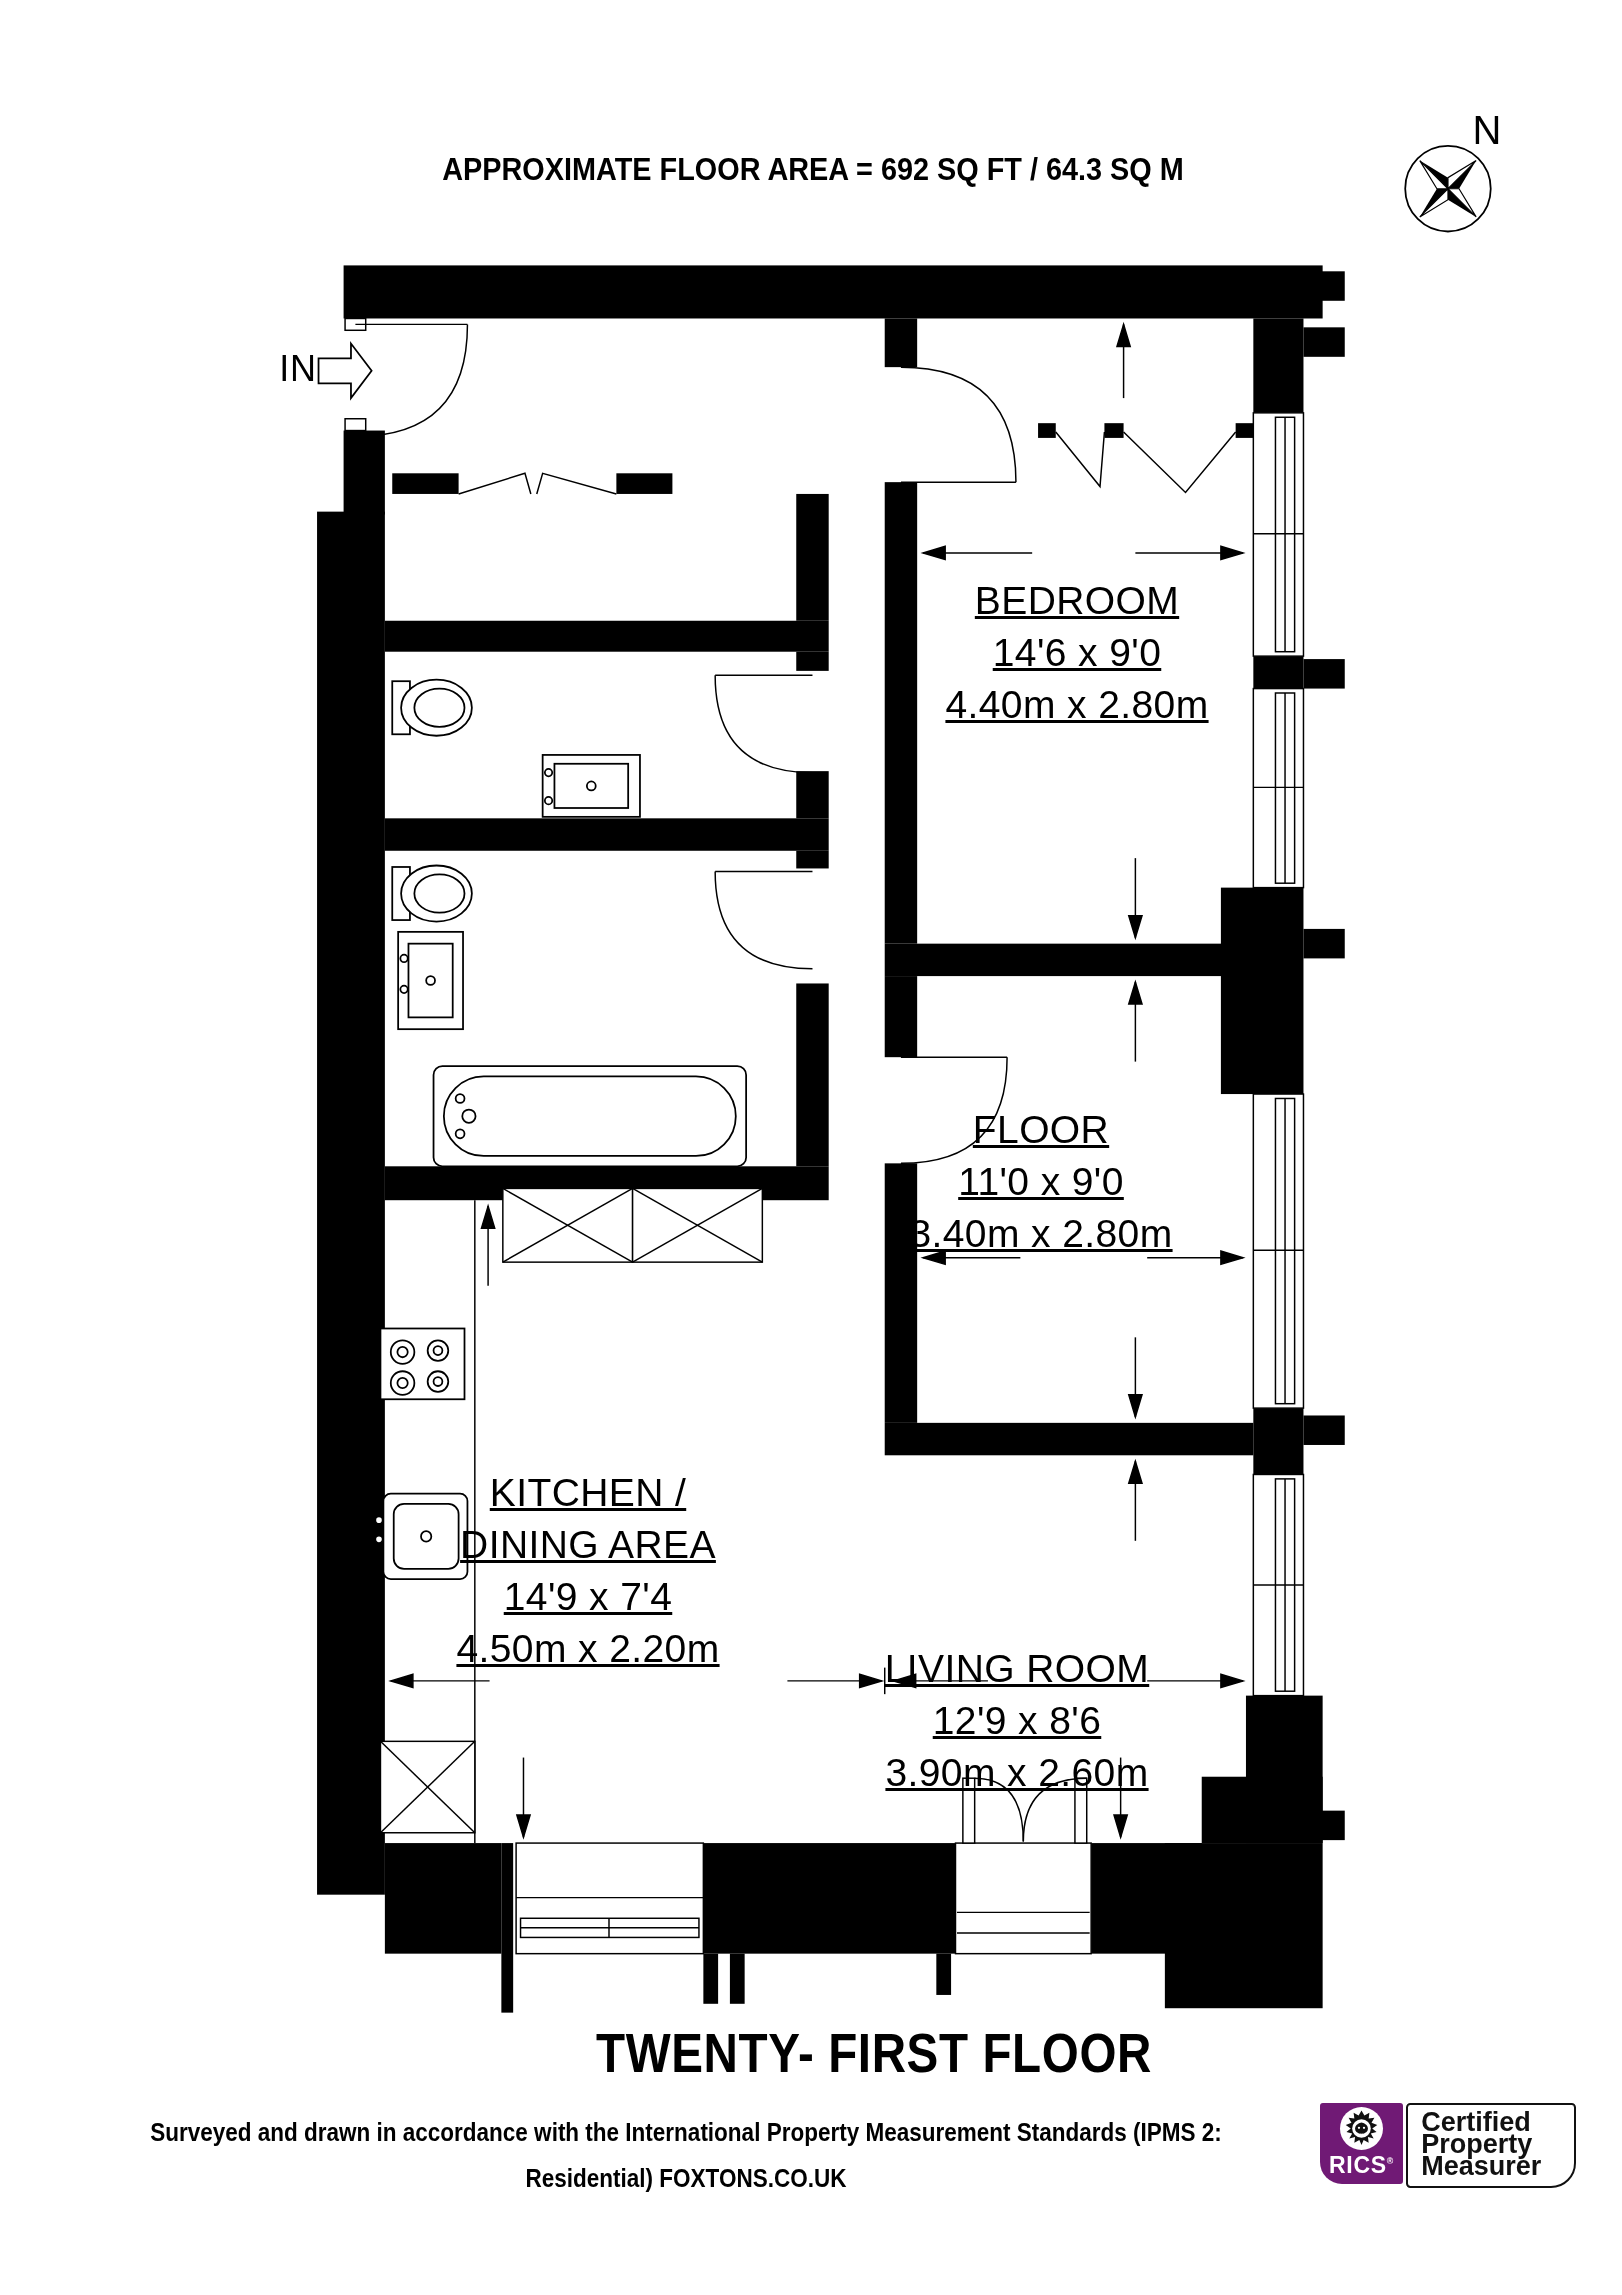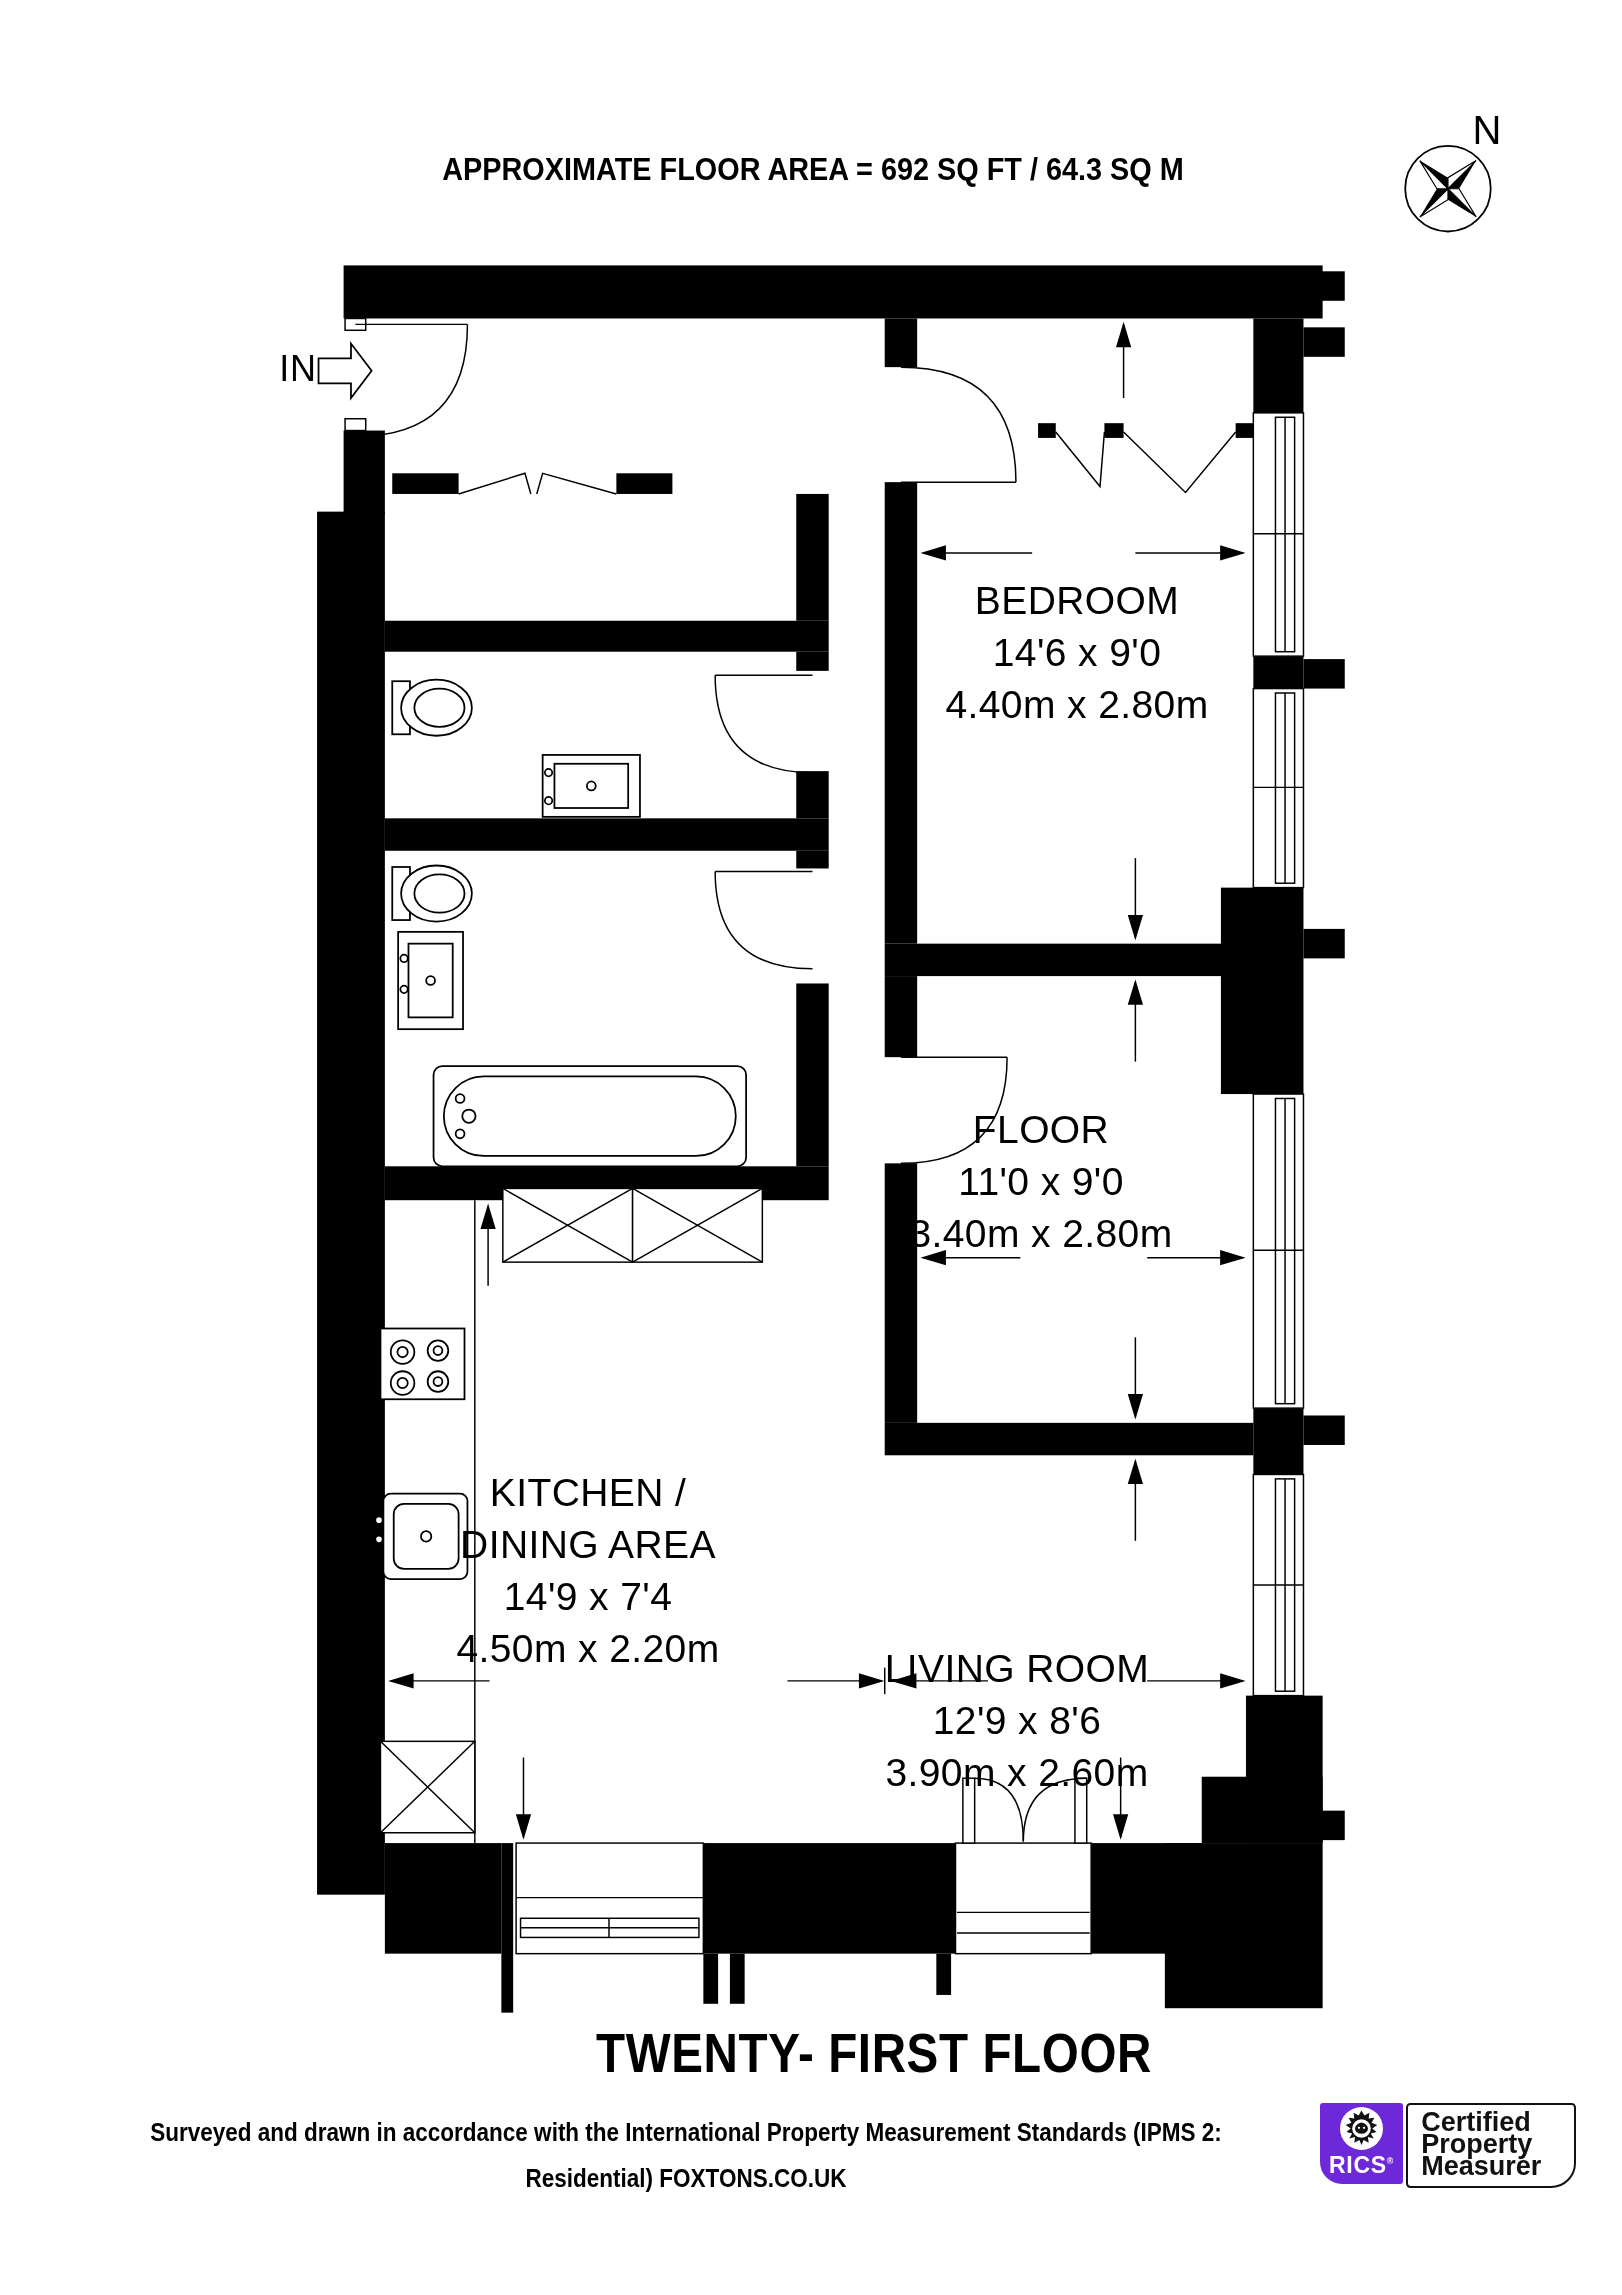--- a/index.html
+++ b/index.html
@@ -3,28 +3,28 @@
 <meta charset="utf-8">
 <style>
   html,body{margin:0;padding:0;background:#fff;}
   .page{position:relative;width:1622px;height:2295px;background:#ffffff;overflow:hidden;
         font-family:"Liberation Sans",sans-serif;color:#000;}
   .plan-svg{position:absolute;left:0;top:0;}
   .label{position:absolute;transform:translate(-50%,-50%);text-align:center;white-space:nowrap;}
   .area-title{font-size:31px;font-weight:bold;transform:translate(-50%,-50%) scaleX(.93);}
   .north-label{font-size:40px;}
   .in-label{font-size:36px;letter-spacing:0.7px;}
-  .room-label{font-size:39px;line-height:52px;letter-spacing:0.4px;}
+  .room-label{font-size:39px;line-height:52px;letter-spacing:0.4px;text-decoration:underline;}
   .room-label span{display:block;}
   .floor-title{font-size:56px;font-weight:bold;letter-spacing:0.7px;
                transform:translate(-50%,-50%) scaleX(.85);}
   .footer-text{font-size:25px;font-weight:bold;line-height:46px;
                transform:translate(-50%,-50%) scaleX(.9);}
   .badge{position:absolute;left:1320px;top:2103px;width:245px;height:81px;}
-  .badge-black{position:absolute;left:0;top:0;width:83px;height:81px;background:#6d28d9;
+  .badge-black{position:absolute;left:0;top:0;width:83px;height:81px;background:#701a75;
                border-radius:2.9px 2.9px 2.9px 22px;}
   .badge-circle{position:absolute;left:20px;top:4.4px;width:43px;height:43px;background:#fff;border-radius:50%;}
   .badge-brand{position:absolute;left:0;top:49px;width:83px;text-align:center;color:#fff;
                font-size:23px;font-weight:bold;letter-spacing:0.7px;}
   .badge-brand sup{font-size:8.8px;}
   .badge-white{position:absolute;left:86px;top:0;width:153px;height:75px;background:#fff;
                border:2.9px solid #111;border-radius:4.4px 4.4px 25px 4.4px;
                padding:5.9px 0 0 13.3px;box-sizing:content-box;}
   .badge-white div{font-size:27px;font-weight:bold;line-height:22px;color:#111;}
 </style>

